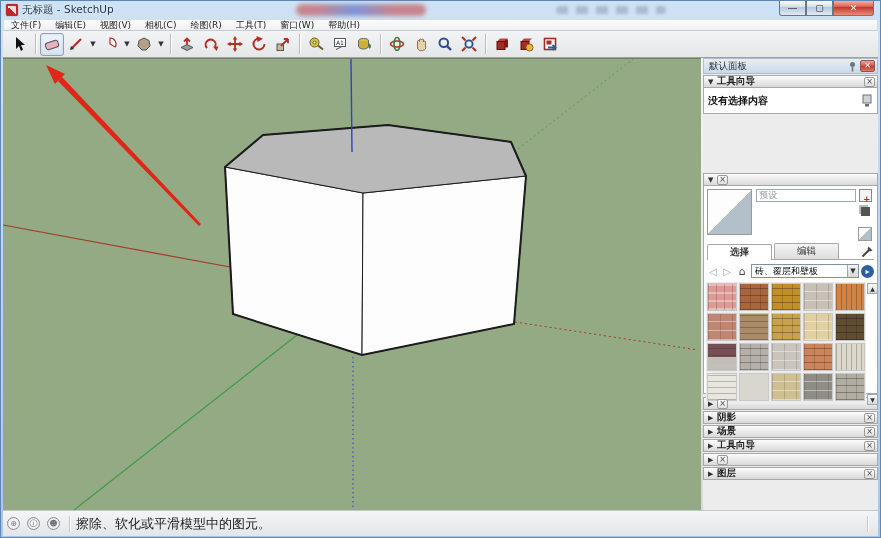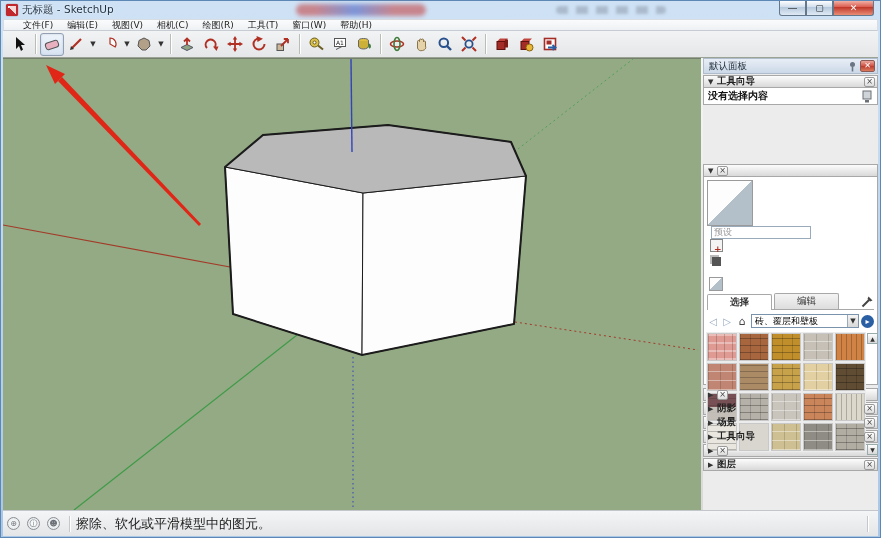--- a/index.html
+++ b/index.html
@@ -19,21 +19,21 @@
     background:repeating-linear-gradient(90deg,#6b7585 0 12px,transparent 12px 20px); }
   .win-buttons { position:absolute; top:0; right:6px; display:flex; }
   .win-btn { width:27px; height:15px; border:1px solid #64788c; border-top:none; display:flex; align-items:center; justify-content:center;
     background:linear-gradient(#fdfeff,#cfdceb 45%,#b6c8dc 45%,#dfeaf5); font-size:9px; color:#222; }
   .win-btn.min { border-radius:0 0 0 3px; }
   .win-btn.close { width:41px; border-radius:0 0 3px 0;
     background:linear-gradient(#f2b0a4,#d9584b 45%,#c0392b 45%,#e98d74); color:#fff; font-weight:bold; }
 
   
   .menubar { height:12px; margin:0 2px; background:linear-gradient(#fafbfc,#eef1f4); border:1px solid #d7dde3; border-bottom:1px solid #c6ccd2;
-    display:flex; align-items:center; padding-left:12px; }
+    display:flex; align-items:center; padding-left:0; }
   .menu-item { font-size:9px; color:#222; padding:0 7px; cursor:default; }
 
   
   .toolbar { height:27px; margin:0 2px; background:linear-gradient(#f2f3f4,#e4e6e7); border-bottom:1px solid #9aa394;
     display:flex; align-items:center; padding-left:4px; }
   .tool { width:24px; height:23px; display:flex; align-items:center; justify-content:center; border:1px solid transparent; border-radius:3px; position:relative; }
   .tool.active { border:1px solid #93a0b4; background:linear-gradient(#eef4fb,#d8e4f2); box-shadow:inset 0 0 2px #b9c8da; }
   .tool svg { display:block; }
   .tool-drop { width:10px; height:23px; font-size:7px; color:#333; display:flex; align-items:center; justify-content:center; }
   .tb-sep { width:1px; height:20px; background:#b9bdb6; margin:0 4px; box-shadow:1px 0 0 #fff; }
@@ -50,27 +50,27 @@
   .tray-title { flex:1; font-size:9.5px; color:#23303d; }
   .pin-icon { width:11px; height:11px; margin-right:2px; }
   .tray-close { width:15px; height:12px; border:1px solid #8c5a55; border-radius:2px; color:#fff; font-size:8px; line-height:10px; text-align:center;
     background:linear-gradient(#eba49a,#cf5244 50%,#b93a2c 50%,#dd7a5e); }
   .section-header { height:13px; margin-top:1px; background:linear-gradient(#fcfcfc,#d9d9d9); border:1px solid #a8a8a8;
     display:flex; align-items:center; padding:0 2px 0 4px; }
   .sec-arrow { font-size:7px; color:#333; width:9px; }
   .sec-title { flex:1; font-size:9.5px; font-weight:bold; color:#222; }
   .sec-close { width:11px; height:10px; border:1px solid #9a9a9a; border-radius:2px; background:linear-gradient(#fff,#dcdcdc);
     font-size:8px; line-height:8px; text-align:center; color:#444; }
-  .entity-body { height:17px; background:#fff; border:1px solid #a8a8a8; border-top:none; display:flex; align-items:center; padding:0 4px; }
+  .entity-body { height:26px; background:#fff; border:1px solid #a8a8a8; border-top:none; display:flex; align-items:center; padding:0 4px; }
   .entity-msg { flex:1; font-weight:bold; font-size:10px; color:#111; }
   .detail-toggle-icon { width:12px; height:13px; }
   .spacer-gap { height:58px; }
 
   .materials-body { background:#fff; border:1px solid #a8a8a8; border-top:none; padding:3px; height:208px; }
-  .mat-top { display:flex;flex-direction:column; }
+  .mat-top { display:flex; }
   .mat-preview { width:46px; height:46px; border:1px solid #9a9a9a; background:linear-gradient(135deg,#fdfdfd 49.6%,#b3c0ca 50%); }
   .mat-mid { flex:1; padding-left:4px; }
   .mat-name { width:100px; height:13px; border:1px solid #9ab; font-size:9px; color:#9a9a9a; padding:0 2px; font-family:"DejaVu Sans",sans-serif; }
   .mat-icons { width:18px; display:flex; flex-direction:column; align-items:center; gap:3px; }
   .mini-swatch-plus { width:13px; height:13px; border:1px solid #888; background:#f4f4f4; position:relative; }
   .mini-swatch-plus:after { content:"+"; position:absolute; right:0px; bottom:-3px; color:#b03024; font-size:9px; font-weight:bold; }
   .stack-icon { width:13px; height:13px; background:linear-gradient(#555,#555) 2px 2px/9px 9px no-repeat, linear-gradient(#bbb,#bbb) 0 0/9px 9px no-repeat; }
   .sample-swatch { width:14px; height:14px; border:1px solid #9a9a9a; background:linear-gradient(135deg,#fdfdfd 49.6%,#b3c0ca 50%); margin-top:6px; }
   .mat-tabs { display:flex; align-items:flex-end; height:15px; border-bottom:1px solid #a8a8a8; margin-top:4px; }
   .mat-tab { font-size:9.5px; padding:1px 22px; border:1px solid #a8a8a8; border-bottom:none; border-radius:2px 2px 0 0; background:linear-gradient(#f4f4f4,#ddd); color:#333; margin-right:2px; }

